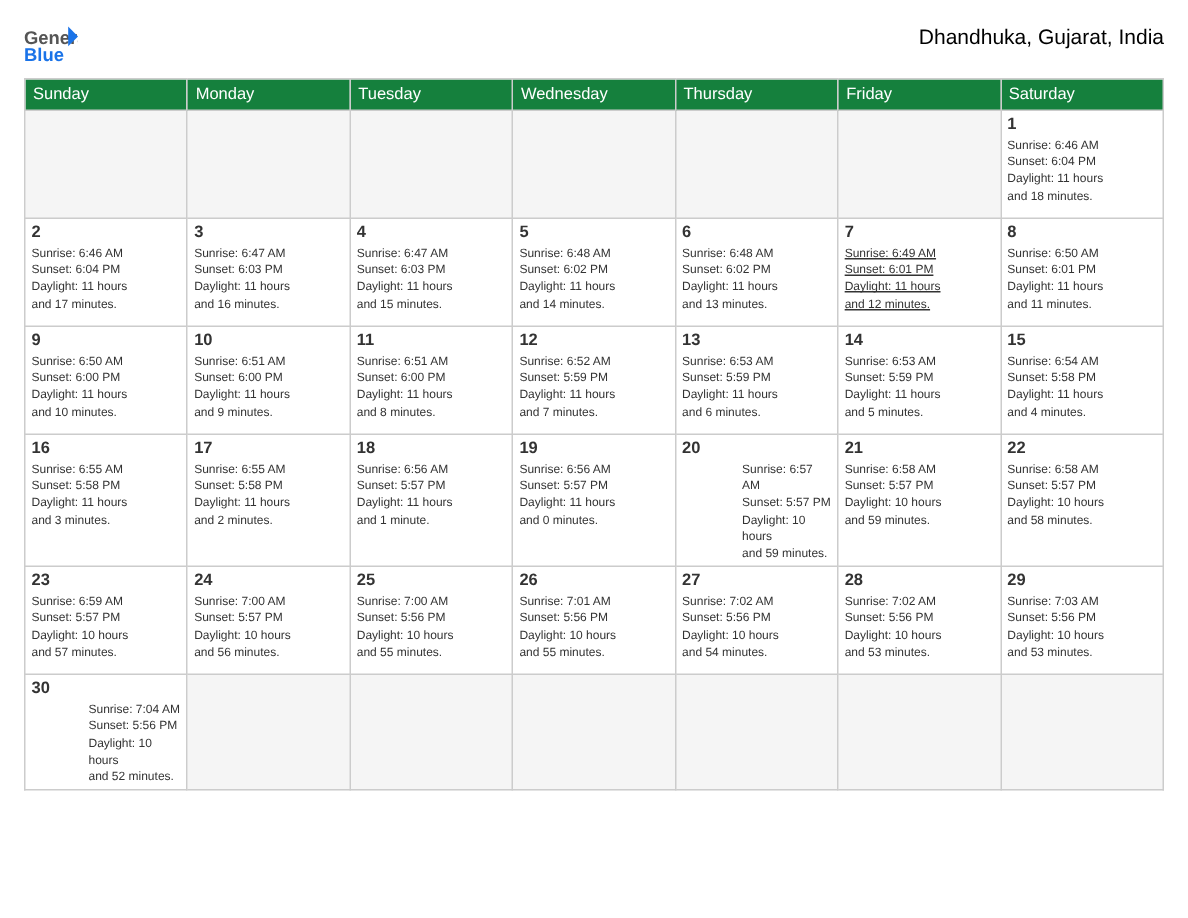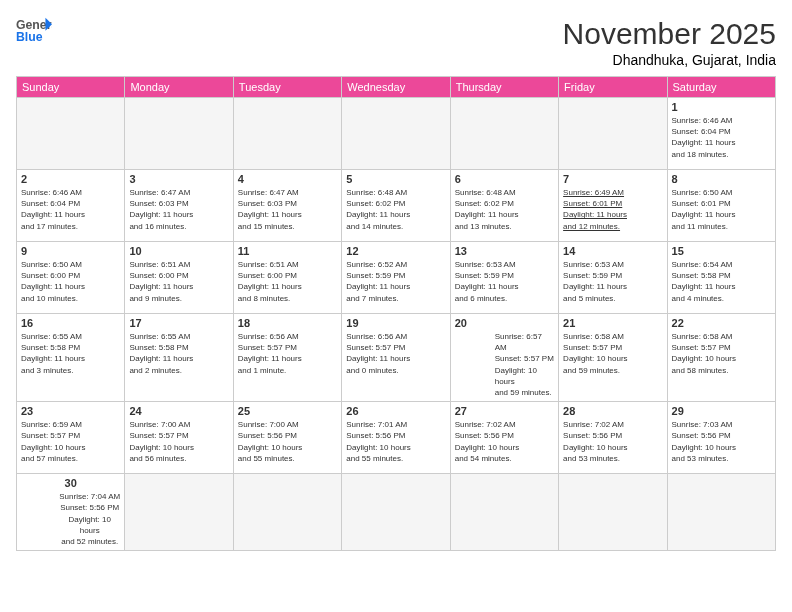--- a/index.html
+++ b/index.html
@@ -43,21 +43,21 @@
     .location {
       font-size: 14px;
       color: #000000;
     }
     .calendar {
       width: 100%;
       border-collapse: collapse;
       font-size: 9px;
     }
     .calendar th {
-      background: #ec4899;
+      background: #15803d;
       color: #fff;
       text-align: left;
       padding: 4px 5px;
       font-size: 11px;
       font-weight: normal;
       border: 1px solid #ccc;
     }
     .calendar td {
       border: 1px solid #ccc;
       vertical-align: top;
@@ -75,37 +75,35 @@
       color: #333;
       margin-bottom: 2px;
     }
     .day-info {
       font-size: 8px;
       color: #333;
       line-height: 1.4;
     }
     .last-row td {
       height: 56px;
-      text-align: center;
     }
   </style>
 </head>
 <body>
 
 <div class="page">
   <div class="header">
     <div class="logo">
       <svg class="logo-icon" viewBox="0 0 44 34">
         <text x="0" y="16" font-size="15" font-weight="bold" fill="#555">General</text>
         <text x="0" y="30" font-size="15" font-weight="bold" fill="#1a73e8">Blue</text>
         <polygon points="36,2 44,10 36,18" fill="#1a73e8"></polygon>
       </svg>
     </div>
     <div class="title-block">
-      <div class="month-title">November 2025</div>
       <div class="location">Dhandhuka, Gujarat, India</div>
     </div>
   </div>
 
   <table class="calendar">
     <thead>
       <tr>
         <th>Sunday</th>
         <th>Monday</th>
         <th>Tuesday</th>

